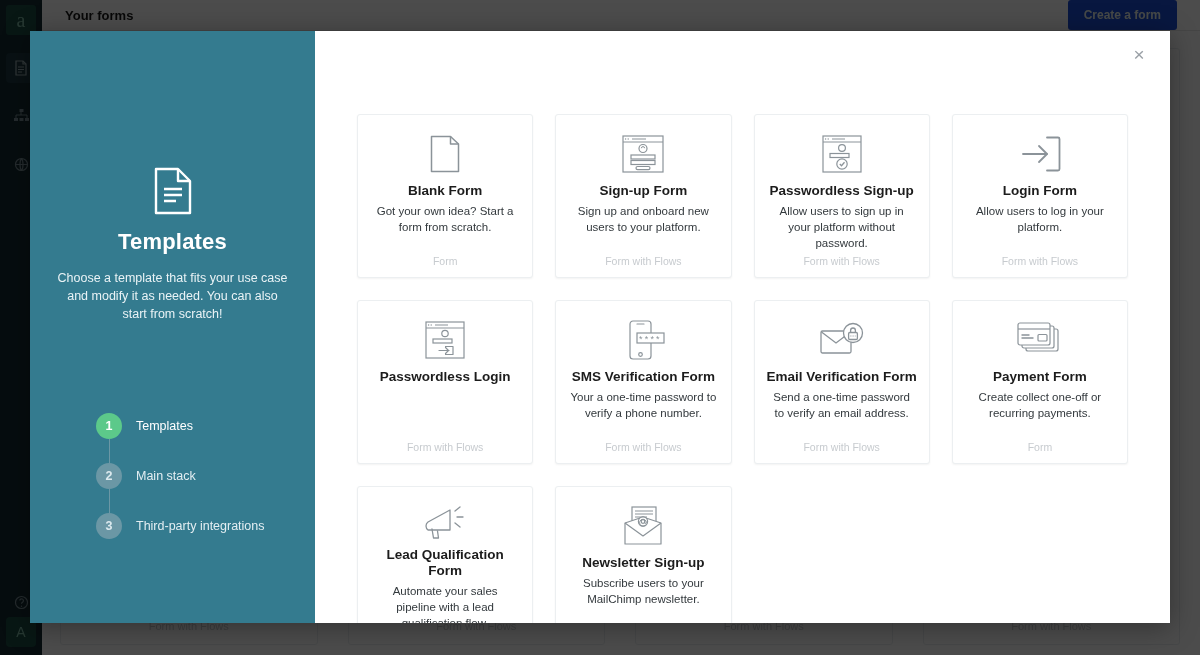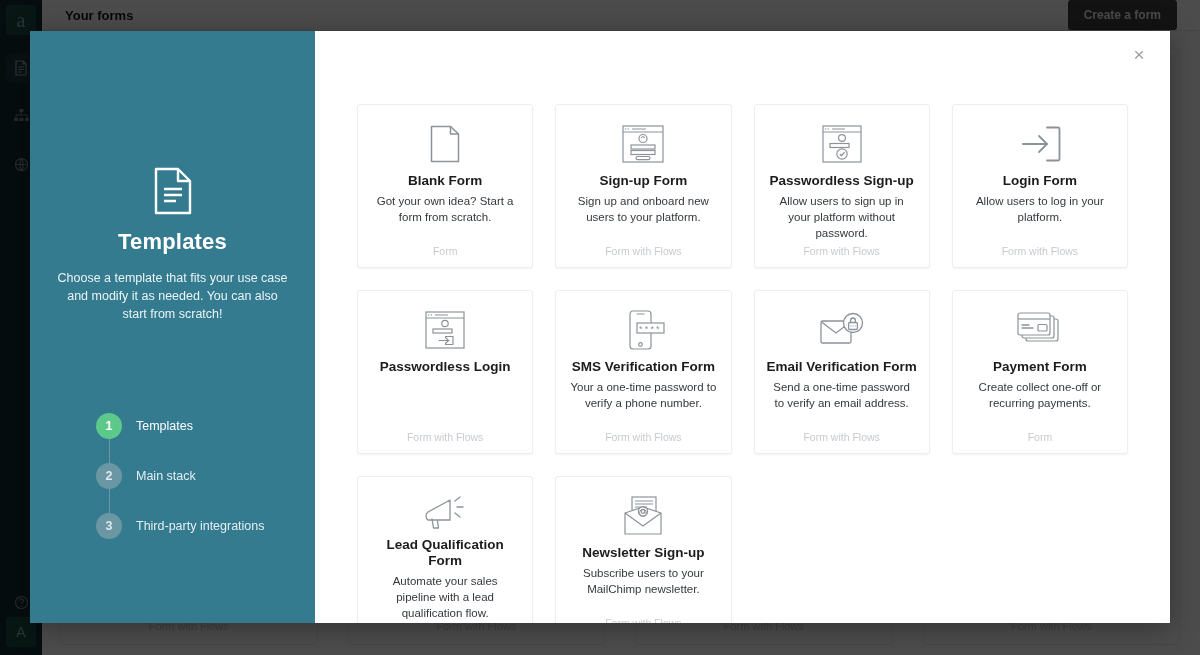--- a/index.html
+++ b/index.html
@@ -38,21 +38,21 @@
   }
 
   .topbar {
     position: absolute; left: 42px; top: 0; right: 0; height: 31px;
     background: #ffffff; border-bottom: 1px solid #e6e6e6;
     display: flex; align-items: center; padding: 0 23px;
   }
   .topbar-title { font-size: 13px; font-weight: bold; color: #1a1a1a; }
   .topbar-spacer { flex: 1; }
   .create-btn {
-    background: #404040; color: #e9f3ef;
+    background: #1d4ed8; color: #e9f3ef;
     font-size: 12px; font-weight: bold;
     padding: 8px 16px; border-radius: 3px; border: none;
   }
 
   .bg-grid {
     position: absolute; left: 60px; top: 48px; right: 20px; bottom: 10px;
     display: grid; grid-template-columns: repeat(4, 1fr);
     gap: 30px;
   }
   .bg-card {
@@ -110,21 +110,21 @@
   .modal-right { flex: 1; position: relative; background: #fff; overflow: hidden; }
   .close-btn {
     position: absolute; right: 18px; top: 10px;
     width: 26px; height: 26px;
     display: flex; align-items: center; justify-content: center;
     color: #9aa0a6; font-size: 19px; line-height: 1;
     background: none; border: none;
   }
 
   .cards {
-    position: absolute; left: 42px; top: 73px; right: 42px;
+    position: absolute; left: 42px; top: 83px; right: 42px;
     display: grid; grid-template-columns: repeat(4, 1fr);
     column-gap: 22px; row-gap: 22px;
   }
   .card {
     border: 1px solid #eceff1; border-radius: 3px; background: #fff;
     box-shadow: 0 1px 2px rgba(0,0,0,0.05);
     height: 164px;
     padding: 16px 12px 10px;
     display: flex; flex-direction: column; align-items: center;
     text-align: center;

